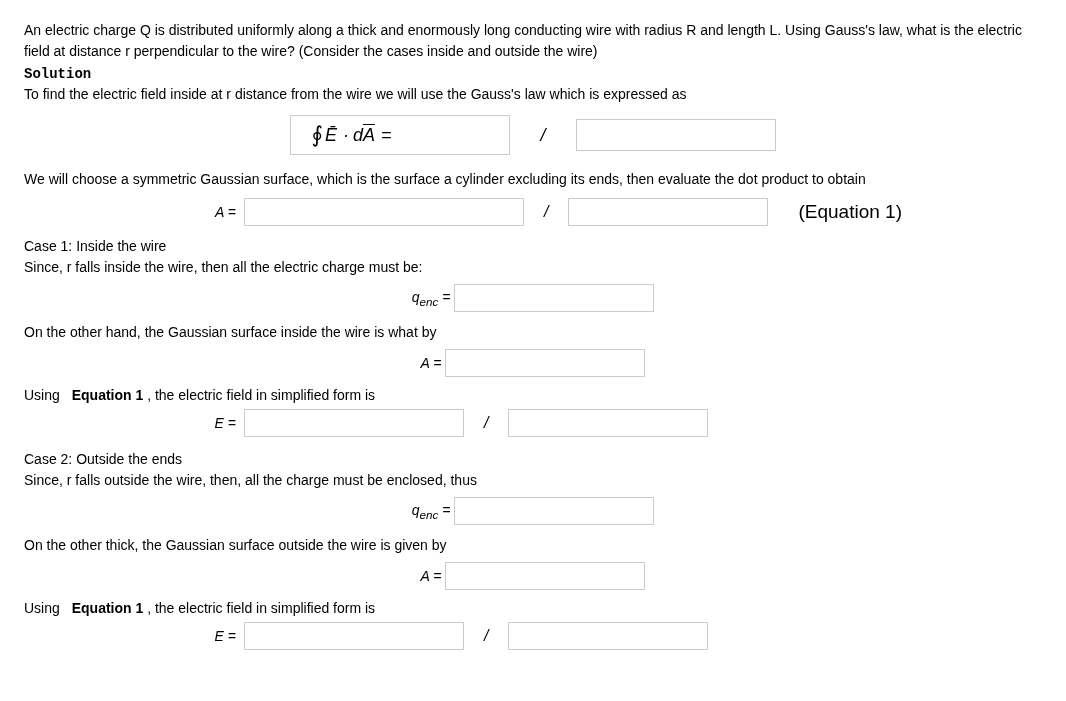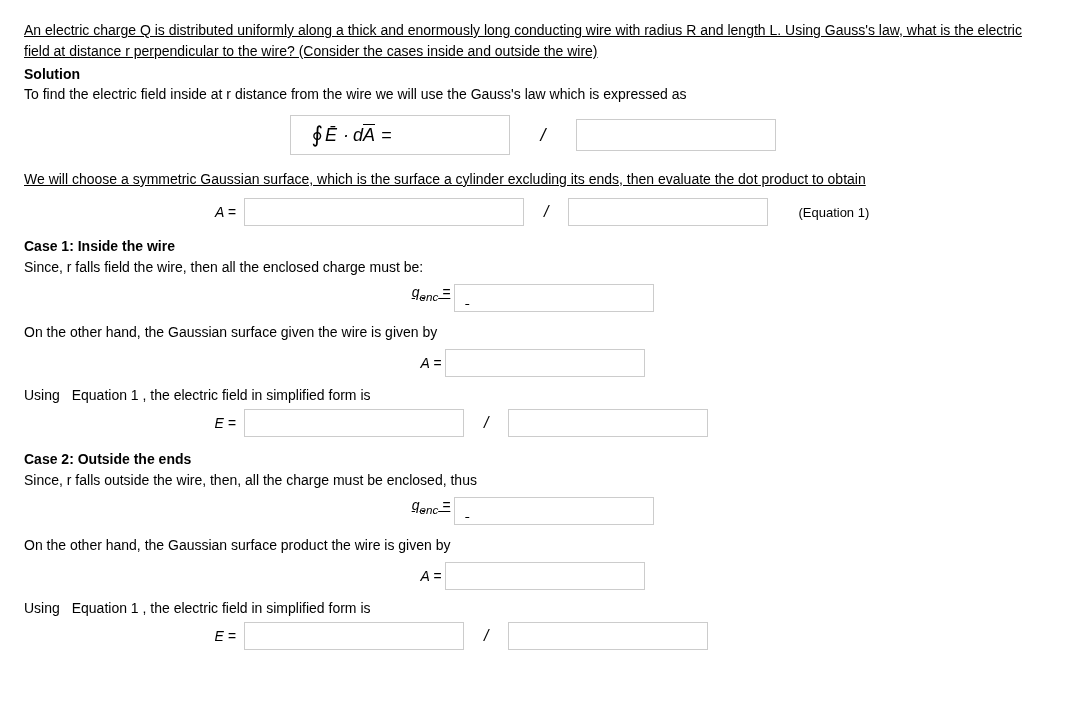--- a/index.html
+++ b/index.html
@@ -5,24 +5,24 @@
     * { box-sizing: border-box; margin: 0; padding: 0; }
     body {
       font-family: Arial, sans-serif;
       font-size: 14px;
       background: #fff;
       color: #000;
       padding: 20px 24px;
       width: 1066px;
       min-height: 701px;
     }
-    .bold { font-weight: normal; padding-left: 8px; }
+    .bold { font-weight: bold; padding-left: 8px; }
     .problem-title { font-weight: bold; margin-bottom: 2px; }
-    .problem-text { margin-bottom: 4px; line-height: 1.5; text-decoration: underline; }
-    .solution-title { font-weight: bold; margin-bottom: 2px; margin-top: 4px; }
+    .problem-text { margin-bottom: 4px; line-height: 1.5; }
+    .solution-title { font-weight: bold; margin-bottom: 2px; margin-top: 4px; font-family: Liberation Mono, monospace; }
     .solution-text { margin-bottom: 5px; line-height: 1.5; }
 
     .formula-row {
       display: flex;
       align-items: center;
       justify-content: center;
       margin: 10px 0 14px 0;
     }
     .formula-box {
       display: flex;
@@ -73,39 +73,38 @@
     }
     .eq-right-box {
       border: 1px solid #ccc;
       padding: 5px 10px;
       min-width: 200px;
       background: #fff;
       font-size: 14px;
     }
     .eq-annotation {
       margin-left: 30px;
-      font-size: 13px;
+      font-size: 19px;
     }
 
     .case-title {
       font-size: 14px;
       margin: 10px 0 3px 0;
-      font-weight: bold;
     }
     .case-text {
       font-size: 14px;
       margin-bottom: 6px;
       line-height: 1.5;
     }
 
     .qenc-row {
       display: flex;
+      align-items: center;
       justify-content: center;
       margin: 6px 0 10px 0;
-      text-decoration: underline;
     }
     .qenc-label {
       font-size: 14px;
       font-style: italic;
       padding-right: 4px;
     }
     .qenc-box {
       border: 1px solid #ccc;
       padding: 5px 10px;
       min-width: 200px;
@@ -194,30 +193,30 @@
 <div class="eq-row">
   <div class="eq-label"><span style="font-style:italic;">A</span> =</div>
   <div class="eq-box">&nbsp;</div>
   <div class="eq-slash">/</div>
   <div class="eq-right-box">&nbsp;</div>
   <div class="eq-annotation">(Equation 1)</div>
 </div>
 
 <div>
   <div class="case-title">Case 1: Inside the wire</div>
-  <div class="case-text">Since, r falls field the wire, then all the enclosed charge must be:</div>
+  <div class="case-text">Since, r falls inside the wire, then all the electric charge must be:</div>
 
   <div class="qenc-row">
     <span class="qenc-label">
       <span style="font-style:italic;">q</span><sub>enc</sub> =
     </span>
     <div class="qenc-box">&nbsp;</div>
   </div>
 
-  <div class="case-text">On the other hand, the Gaussian surface given the wire is given by</div>
+  <div class="case-text">On the other hand, the Gaussian surface inside the wire is what by</div>
 
   <div class="a-row">
     <span class="a-label">A =</span>
     <div class="a-box">&nbsp;</div>
   </div>
 
   <div class="using-text">
     <span>Using</span>
     <span class="bold">Equation 1</span>
     <span>, the electric field in simplified form is</span>
@@ -235,21 +234,21 @@
   <div class="case-title">Case 2: Outside the ends</div>
   <div class="case-text">Since, r falls outside the wire, then, all the charge must be enclosed, thus</div>
 
   <div class="qenc-row">
     <span class="qenc-label">
       <span style="font-style:italic;">q</span><sub>enc</sub> =
     </span>
     <div class="qenc-box">&nbsp;</div>
   </div>
 
-  <div class="case-text">On the other hand, the Gaussian surface product the wire is given by</div>
+  <div class="case-text">On the other thick, the Gaussian surface outside the wire is given by</div>
 
   <div class="a-row">
     <span class="a-label">A =</span>
     <div class="a-box">&nbsp;</div>
   </div>
 
   <div class="using-text">
     <span>Using</span>
     <span class="bold">Equation 1</span>
     <span>, the electric field in simplified form is</span>

